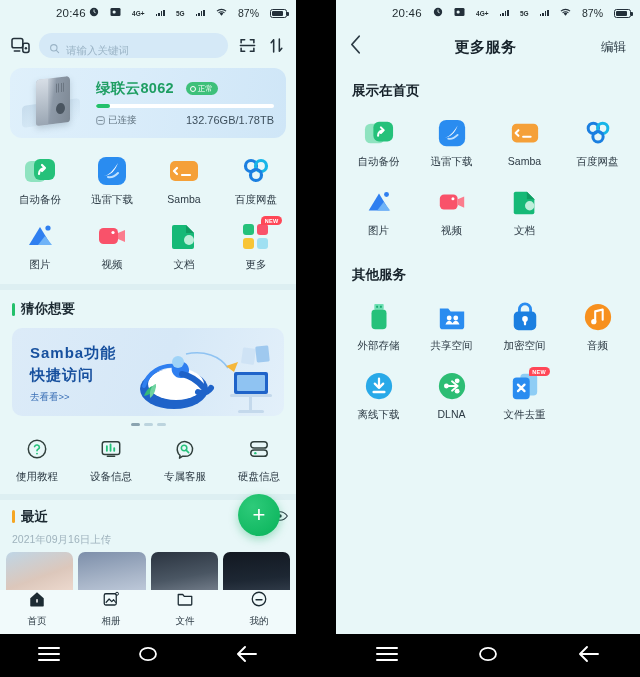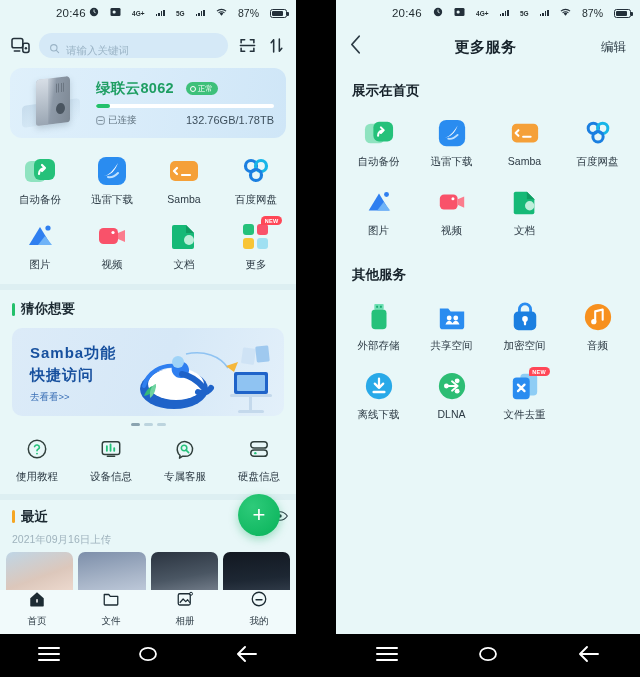--- a/index.html
+++ b/index.html
@@ -454,32 +454,32 @@
         <span>
           <svg width="18" height="18" viewBox="0 0 24 24">
               <path d="M12 3l9 8v10a1 1 0 01-1 1H4a1 1 0 01-1-1V11z" fill="#1c2b33"></path>
               <rect x="11" y="12" width="2" height="5" rx="1" fill="#fff"></rect>
             </svg></span>
         <span class="tab-label">首页</span>
       </div>
       <div class="tab">
         <span>
           <svg width="18" height="18" viewBox="0 0 24 24">
-              <path d="M3 6h6l2 2.5h10V19a1 1 0 01-1 1H4a1 1 0 01-1-1z" stroke="#1c2b33" stroke-width="1.7" fill="none" stroke-linejoin="round"></path>
-            </svg></span>
-        <span class="tab-label">文件</span>
-      </div>
-      <div class="tab">
-        <span>
-          <svg width="18" height="18" viewBox="0 0 24 24">
               <rect x="3" y="5" width="16" height="15" rx="2" stroke="#1c2b33" stroke-width="1.7" fill="none"></rect>
               <path d="M5 17l4.5-5 3.5 3.5 2.5-2.5 3 4" stroke="#1c2b33" stroke-width="1.6" fill="none" stroke-linejoin="round"></path>
               <circle cx="20" cy="5" r="2" stroke="#1c2b33" stroke-width="1.3" fill="none"></circle>
             </svg></span>
         <span class="tab-label">相册</span>
+      </div>
+      <div class="tab">
+        <span>
+          <svg width="18" height="18" viewBox="0 0 24 24">
+              <path d="M3 6h6l2 2.5h10V19a1 1 0 01-1 1H4a1 1 0 01-1-1z" stroke="#1c2b33" stroke-width="1.7" fill="none" stroke-linejoin="round"></path>
+            </svg></span>
+        <span class="tab-label">文件</span>
       </div>
       <div class="tab">
         <span>
           <svg width="18" height="18" viewBox="0 0 24 24">
               <circle cx="12" cy="12" r="9" stroke="#1c2b33" stroke-width="1.7" fill="none"></circle>
               <path d="M8 13h8" stroke="#1c2b33" stroke-width="1.7" stroke-linecap="round"></path>
             </svg></span>
         <span class="tab-label">我的</span>
       </div>
     </div>

